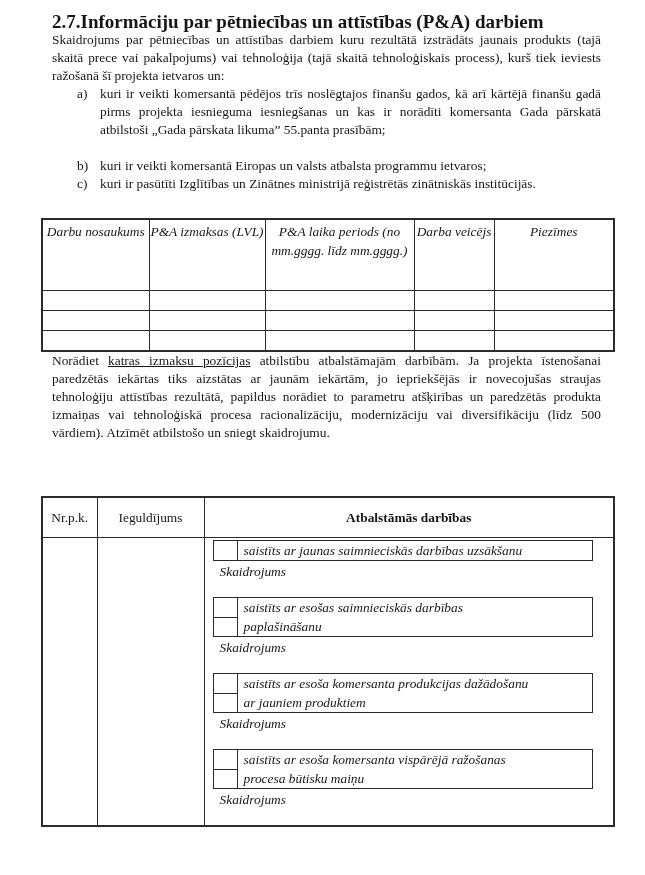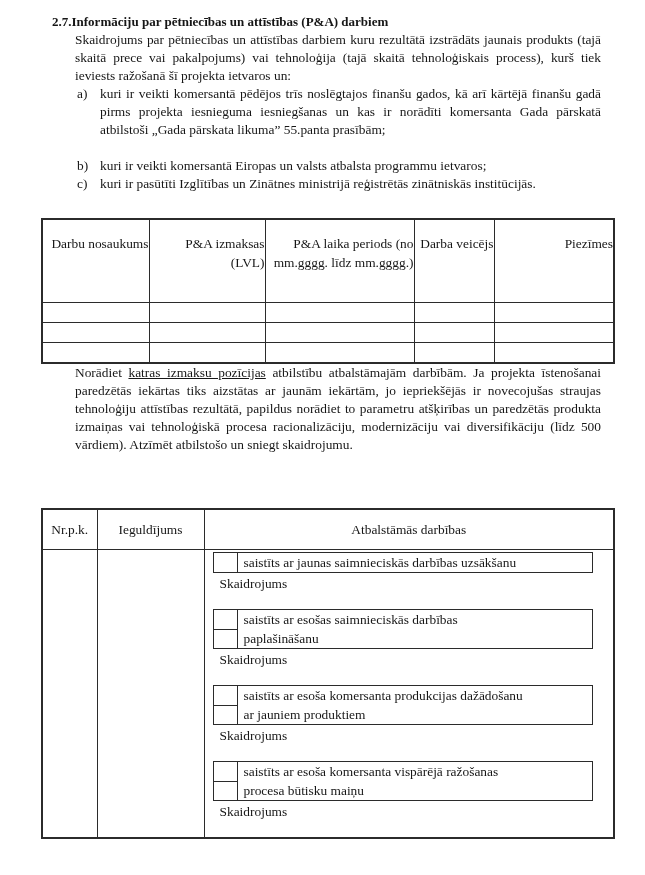--- a/index.html
+++ b/index.html
@@ -9,49 +9,49 @@
   }
   html,body{margin:0;padding:0;}
   body{
     width:645px;height:875px;overflow:hidden;
     background:var(--background);
     color:var(--text);
     font-family:"Liberation Serif","DejaVu Serif",serif;
     font-size:13.4px;line-height:18px;
   }
   .page{box-sizing:border-box;width:645px;height:875px;padding:13px 44px 0 52px;position:relative;}
-  .heading{font-weight:bold;font-size:13px;line-height:18px;white-space:nowrap;}
-  .para{text-align:justify;line-height:18px;margin-left:23px;}
+  .heading{font-weight:bold;font-size:19px;line-height:18px;white-space:nowrap;}
+  .para{text-align:justify;line-height:18px;}
   .intro27{height:54px;overflow:hidden;}
   .list{}
   .li{display:flex;padding-left:25px;}
   .li .marker{flex:0 0 23px;}
   .li .li-text{flex:1;text-align:justify;line-height:18px;overflow:hidden;}
   .li.li-a .li-text{height:72px;}
   .li.li-b .li-text{height:18px;}
   .li.li-c .li-text{height:36px;}
 
   table{border-collapse:collapse;table-layout:fixed;}
   .t1{width:572px;margin-left:-11px;margin-top:7px;border:2px solid var(--border);}
   .t1 td{border:1px solid var(--border);padding:0;}
   .t1 .t1-head td{
-    height:68px;vertical-align:top;text-align:right;
-    line-height:19px;padding-top:14px;
+    height:68px;vertical-align:top;text-align:center;
+    line-height:19px;padding-top:2px;font-style:italic;
   }
   .t1 .t1-row td{height:19px;}
 
   .h28{margin-top:20px;}
   .para28{height:108px;overflow:hidden;}
   .u{text-decoration:underline;}
 
   .t2{width:572px;margin-left:-11px;margin-top:36px;border:2px solid var(--border);}
   .t2 td{border:1px solid var(--border);padding:0;}
   .t2 .t2-head td{height:39px;vertical-align:middle;text-align:center;line-height:18px;}
-  .t2 .t2-head td.bold{font-weight:normal;}
-  .t2 .t2-body td{height:283px;vertical-align:top;}
+  .t2 .t2-head td.bold{font-weight:bold;}
+  .t2 .t2-body td{height:283px;vertical-align:top;font-style:italic;}
   .t2 .act-cell{padding:2px 4px 0 7px;}
 
   .opt-box{
     display:flex;width:380px;box-sizing:border-box;margin-left:1px;
     border:1px solid var(--border);
   }
   .opt-cb{flex:0 0 23px;border-right:1px solid var(--border);display:flex;flex-direction:column;}
   .cb-seg{flex:1;}
   .cb-div{border-bottom:1px solid var(--border);}
   .opt-text{flex:1;padding:0 6px;line-height:19px;}

